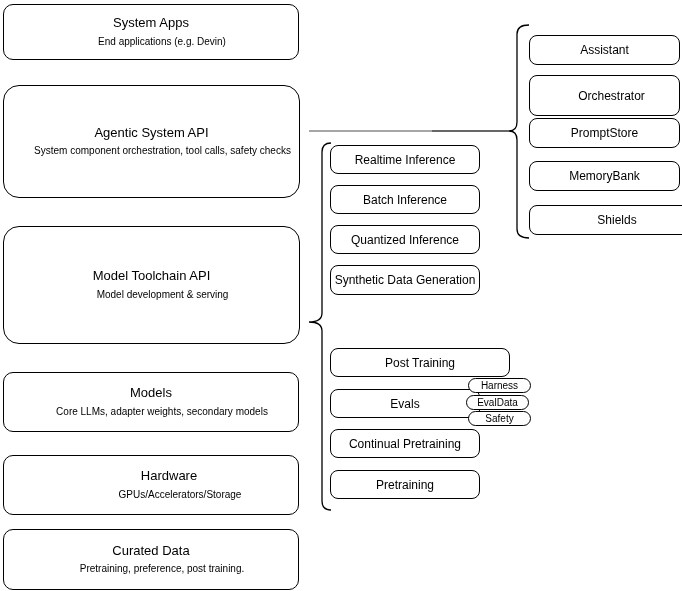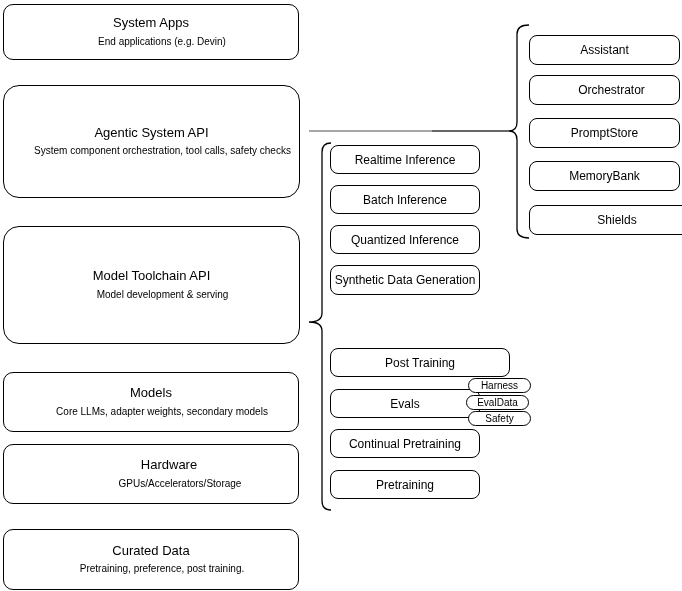--- a/index.html
+++ b/index.html
@@ -103,21 +103,21 @@
   <div class="layer-box r16" style="left:3px; top:226px; width:297px; height:118px;">
     <div class="layer-title">Model Toolchain API</div>
     <div class="layer-sub">Model development &amp; serving</div>
   </div>
 
   <div class="layer-box r10" style="left:3px; top:372px; width:296px; height:60px;">
     <div class="layer-title">Models</div>
     <div class="layer-sub">Core LLMs, adapter weights, secondary models</div>
   </div>
 
-  <div class="layer-box r10" style="left:3px; top:444px; width:296px; height:60px;padding-left:36px;">
+  <div class="layer-box r10" style="left:3px; top:455px; width:296px; height:60px;padding-left:36px;">
     <div class="layer-title">Hardware</div>
     <div class="layer-sub">GPUs/Accelerators/Storage</div>
   </div>
 
   <div class="layer-box r10" style="left:3px; top:529px; width:296px; height:61px;">
     <div class="layer-title">Curated Data</div>
     <div class="layer-sub">Pretraining, preference, post training.</div>
   </div>
 
   <div class="node" style="left:330px; top:145px; width:150px; height:29px;">Realtime Inference</div>
@@ -127,18 +127,18 @@
   <div class="node" style="left:330px; top:348px; width:180px; height:29px;">Post Training</div>
   <div class="node" style="left:330px; top:389px; width:150px; height:29px;">Evals</div>
   <div class="node" style="left:330px; top:429px; width:150px; height:29px;">Continual Pretraining</div>
   <div class="node" style="left:330px; top:470px; width:150px; height:29px;">Pretraining</div>
 
   <div class="pill" style="left:468px; top:378px; width:63px; height:15px;">Harness</div>
   <div class="pill" style="left:466px; top:395px; width:63px; height:15px;">EvalData</div>
   <div class="pill" style="left:468px; top:411px; width:63px; height:15px;">Safety</div>
 
   <div class="node" style="left:529px; top:35px; width:151px; height:30px;">Assistant</div>
-  <div class="node" style="left:529px; top:75px; width:151px; height:30px;padding-left:14px;">Orchestrator</div>
+  <div class="node" style="left:529px; top:75px; width:151px; height:41px;padding-left:14px;">Orchestrator</div>
   <div class="node" style="left:529px; top:118px; width:151px; height:30px;">PromptStore</div>
   <div class="node" style="left:529px; top:161px; width:151px; height:30px;">MemoryBank</div>
   <div class="node" style="left:529px; top:205px; width:176px; height:30px;">Shields</div>
 
 </div>
 
 </body></html>

